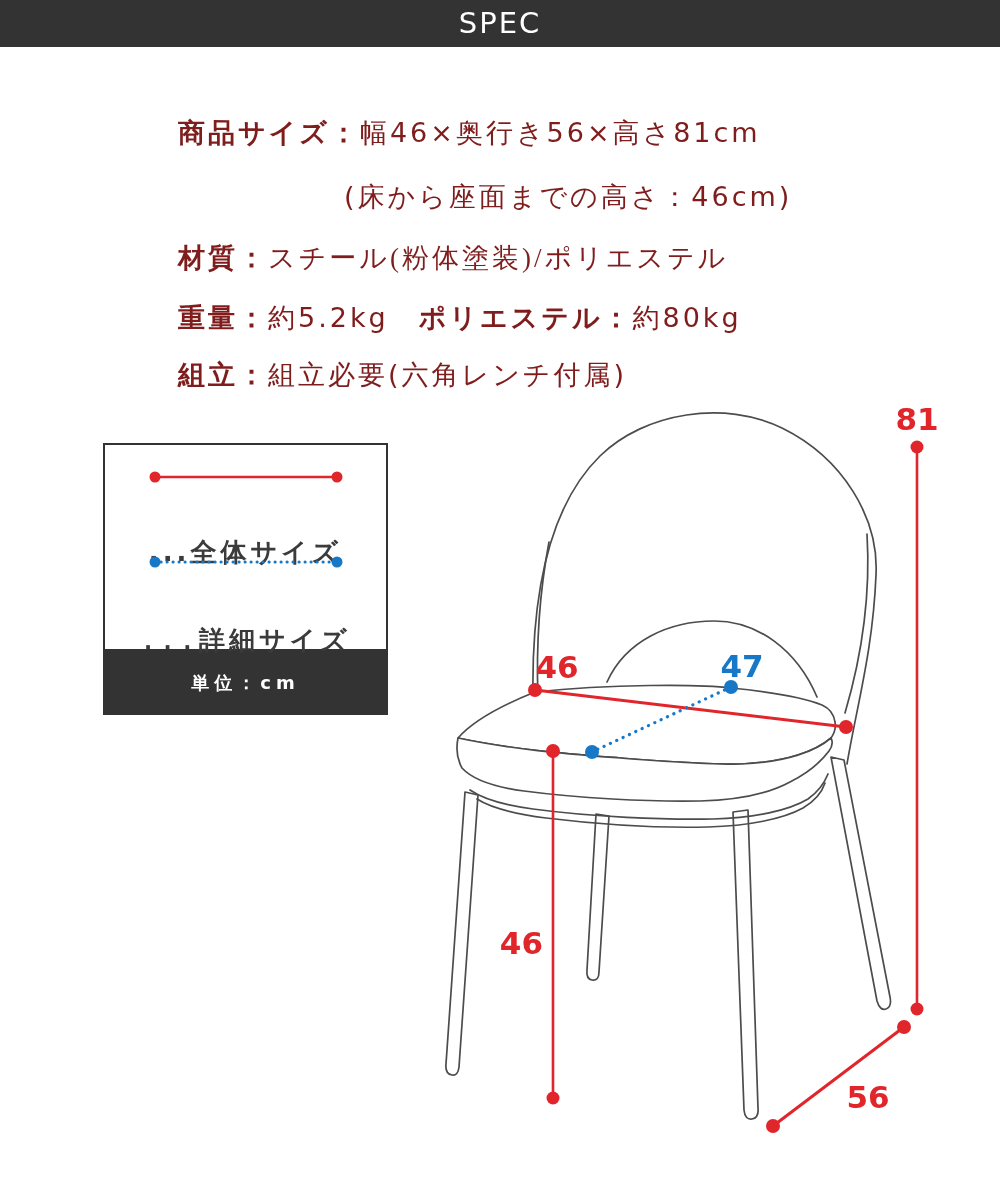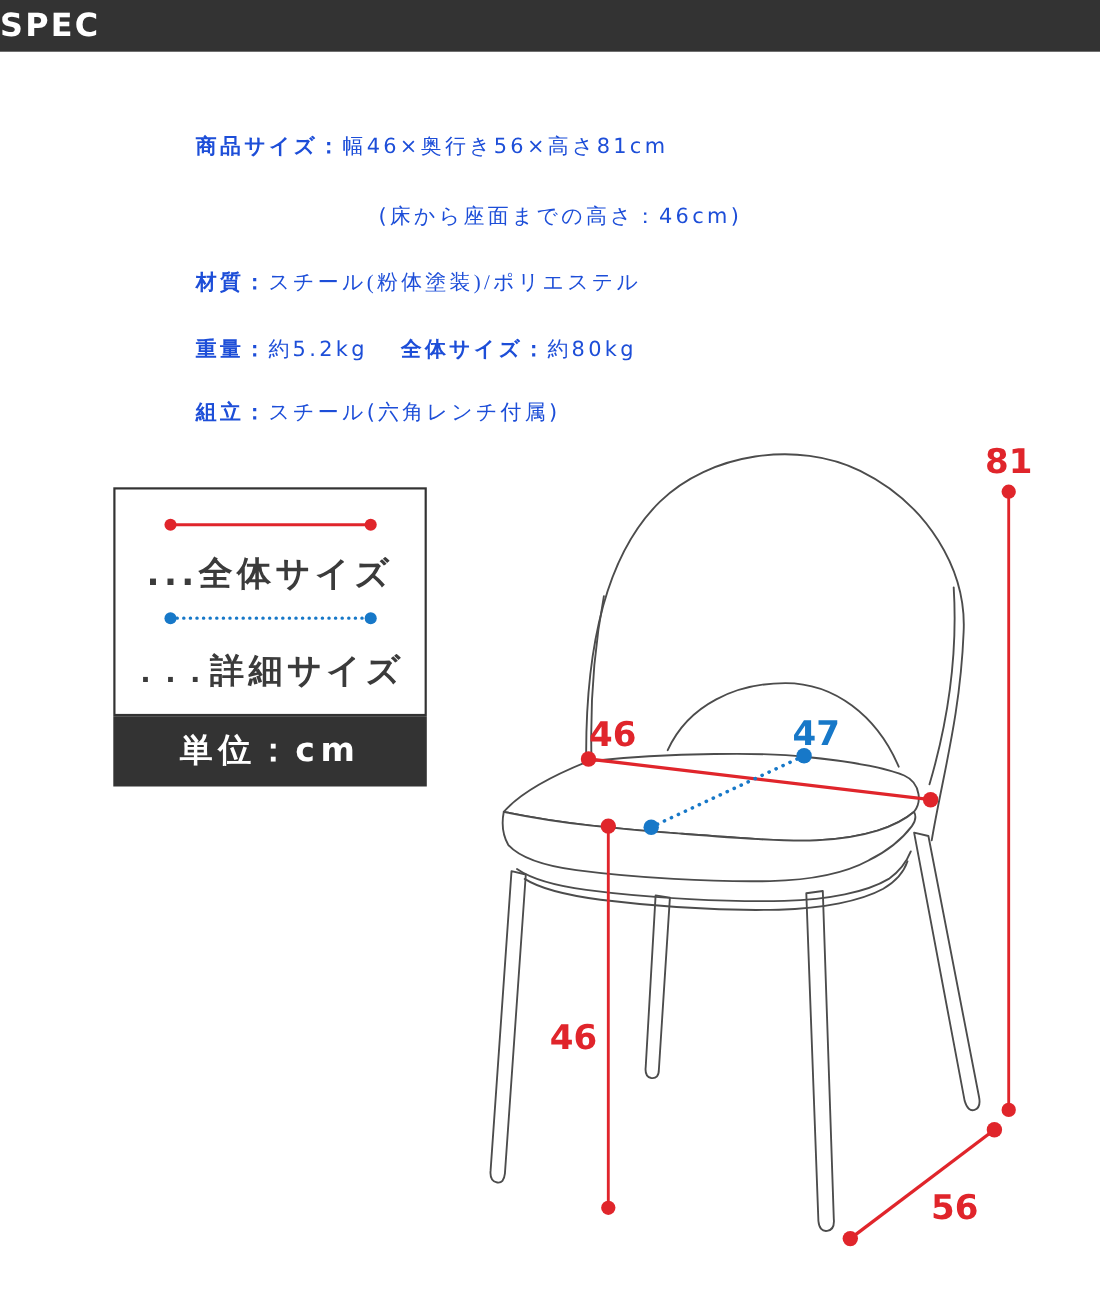--- a/index.html
+++ b/index.html
@@ -2,46 +2,46 @@
 <html><head>
 <meta charset="utf-8">
 <style>
   html,body { margin:0; padding:0; }
   body {
     width:1000px; height:1177px; position:relative; background:#ffffff;
     font-family:"DejaVu Sans", sans-serif; overflow:hidden;
   }
   .header-bar {
     position:absolute; left:0; top:0; width:1000px; height:47px;
-    background:#333333; color:#ffffff; text-align:left; line-height:47px;
-    font-size:29px; font-weight:bold; letter-spacing:2px;
+    background:#333333; color:#ffffff; text-align:center; line-height:47px;
+    font-size:29px; font-weight:normal; letter-spacing:2px;
   }
   .spec-line {
-    position:absolute; color:#1d4ed8; font-size:19px; letter-spacing:3px;
+    position:absolute; color:#7f1d1d; font-size:27px; letter-spacing:3px;
     white-space:nowrap; line-height:32px;
   }
   .spec-line .lbl { font-weight:700; }
   .spec-line .val { font-weight:500; }
   .gap2 { margin-left:30px; }
 
   
   .legend { position:absolute; left:103px; top:443px; width:285px; }
   .legend-main {
     box-sizing:border-box; width:285px; height:208px;
     border:2px solid #333333; background:#ffffff; position:relative;
   }
   .legend-row { position:absolute; left:0; width:100%; display:flex; justify-content:center; }
   .legend-label {
     position:absolute; left:0; width:100%; text-align:center;
-    color:#3b3b3b; font-size:31px; font-weight:700; letter-spacing:4px; white-space:nowrap;
+    color:#3b3b3b; font-size:26px; font-weight:700; letter-spacing:4px; white-space:nowrap;margin-top:34px;
   }
   .legend-unit {
     box-sizing:border-box; width:285px; height:64px; background:#333333;
     color:#ffffff; text-align:center; line-height:64px;
-    font-size:30px; font-weight:700; letter-spacing:5px;
+    font-size:18px; font-weight:700; letter-spacing:5px;
   }
   .chair-svg { position:absolute; left:420px; top:395px; }
   .dim-label { font-family:"DejaVu Sans", sans-serif; font-size:31px; font-weight:bold; }
 </style>
 </head>
 <body>
 
 <div class="header-bar">
   <span>SPEC</span>
 </div>
@@ -49,24 +49,24 @@
 <div class="spec-line" style="left:178px; top:117px;">
   <span class="lbl">商品サイズ：</span><span class="val">幅46×奥行き56×高さ81cm</span>
 </div>
 <div class="spec-line" style="left:344px; top:181px;">
   <span class="val">(床から座面までの高さ：46cm)</span>
 </div>
 <div class="spec-line" style="left:178px; top:242px;font-family:Liberation Serif, serif;">
   <span class="lbl">材質：</span><span class="val">スチール(粉体塗装)/ポリエステル</span>
 </div>
 <div class="spec-line" style="left:178px; top:302px;">
-  <span class="lbl">重量：</span><span class="val">約5.2kg</span><span class="lbl gap2">全体サイズ：</span><span class="val">約80kg</span>
+  <span class="lbl">重量：</span><span class="val">約5.2kg</span><span class="lbl gap2">ポリエステル：</span><span class="val">約80kg</span>
 </div>
 <div class="spec-line" style="left:178px; top:359px;">
-  <span class="lbl">組立：</span><span class="val">スチール(六角レンチ付属)</span>
+  <span class="lbl">組立：</span><span class="val">組立必要(六角レンチ付属)</span>
 </div>
 
 <div class="legend">
   <div class="legend-main">
     <div class="legend-row" style="top:25px;">
       <svg width="196" height="14" aria-hidden="true">
         <line x1="7" y1="7" x2="189" y2="7" stroke="#e0252b" stroke-width="2.6"></line>
         <circle cx="7" cy="7" r="5.5" fill="#e0252b"></circle>
         <circle cx="189" cy="7" r="5.5" fill="#e0252b"></circle>
       </svg>

